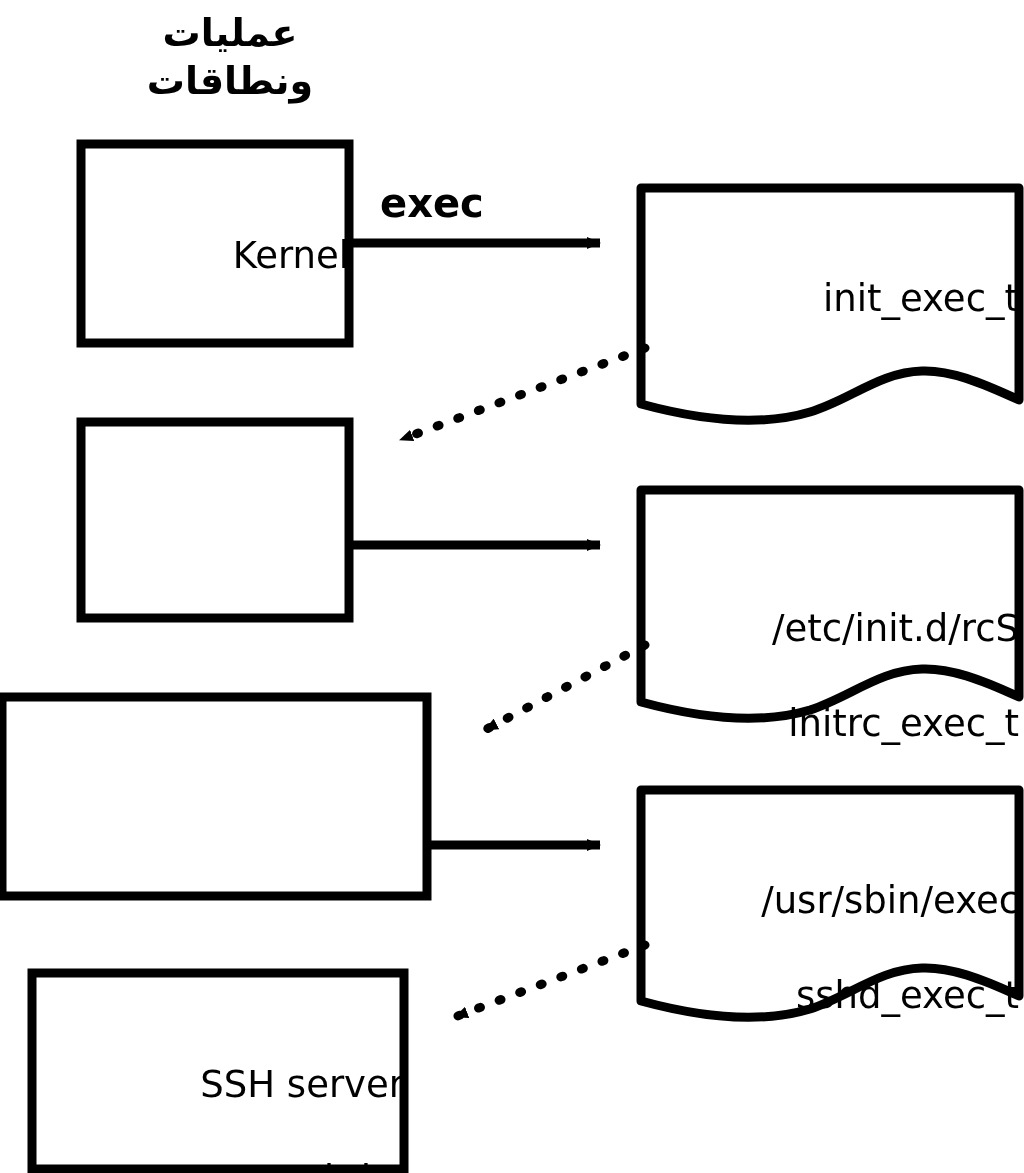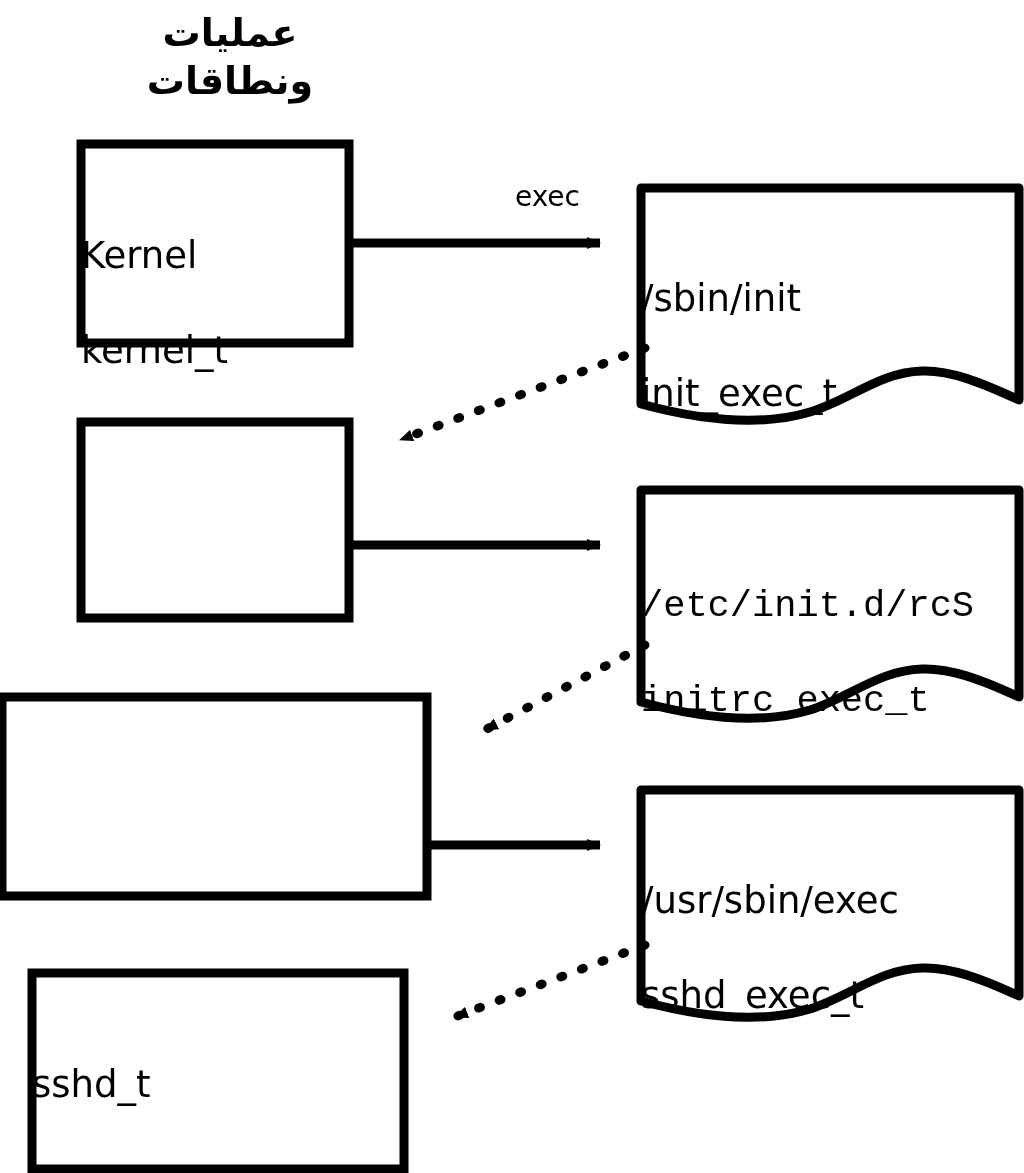--- a/index.html
+++ b/index.html
@@ -40,30 +40,31 @@
     top: 10px;
     width: 400px;
   }
   #heading-right {
     left: 590px;
     top: 10px;
     width: 400px;
   }
   .node-label {
     position: absolute;
-    text-align: left;
+    text-align: right;
     font-size: 37px;
     line-height: 1.28;
     white-space: pre-line;
     pointer-events: none;
   }
   .edge-label {
     position: absolute;
-    font-size: 28px;
-    text-align: right;
+    font-size: 40px;
+    text-align: left;
+    font-weight: bold;
   }
 </style>
 </head>
 <body>
 
 <div id="canvas">
 
   <div class="col-heading" id="heading-left">عمليات
 ونطاقات</div>
 
@@ -103,35 +104,34 @@
 
     <line x1="645" y1="645" x2="485" y2="730" stroke="#000000" stroke-width="9" stroke-dasharray="2 20" stroke-linecap="round" marker-end="url(#arrowSolid)"></line>
 
     <line x1="427" y1="845" x2="600" y2="845" stroke="#000000" stroke-width="9" marker-end="url(#arrowSolid)"></line>
 
     <line x1="645" y1="945" x2="455" y2="1017" stroke="#000000" stroke-width="9" stroke-dasharray="2 20" stroke-linecap="round" marker-end="url(#arrowSolid)"></line>
   </svg>
 
   <div class="node-label" style="left:81px; top:185px; width:268px;">
     <div>Kernel</div>
-    <div>kernel_t</div>
   </div>
 
 
 
   <div class="node-label" style="left:32px; top:1014px; width:372px;">
+    <div>SSH server</div>
     <div>sshd_t</div>
   </div>
 
   <div class="node-label" style="left:641px; top:228px; width:378px;">
-    <div>/sbin/init</div>
     <div>init_exec_t</div>
   </div>
 
-  <div class="node-label" style="left:641px; top:536px; width:378px;font-family:Liberation Mono, monospace;">
+  <div class="node-label" style="left:641px; top:558px; width:378px;">
     <div>/etc/init.d/rcS</div>
     <div>initrc_exec_t</div>
   </div>
 
   <div class="node-label" style="left:641px; top:830px; width:378px;">
     <div>/usr/sbin/exec</div>
     <div>sshd_exec_t</div>
   </div>
 
   <div class="edge-label" style="left:380px; top:180px; width:200px;">exec</div>

